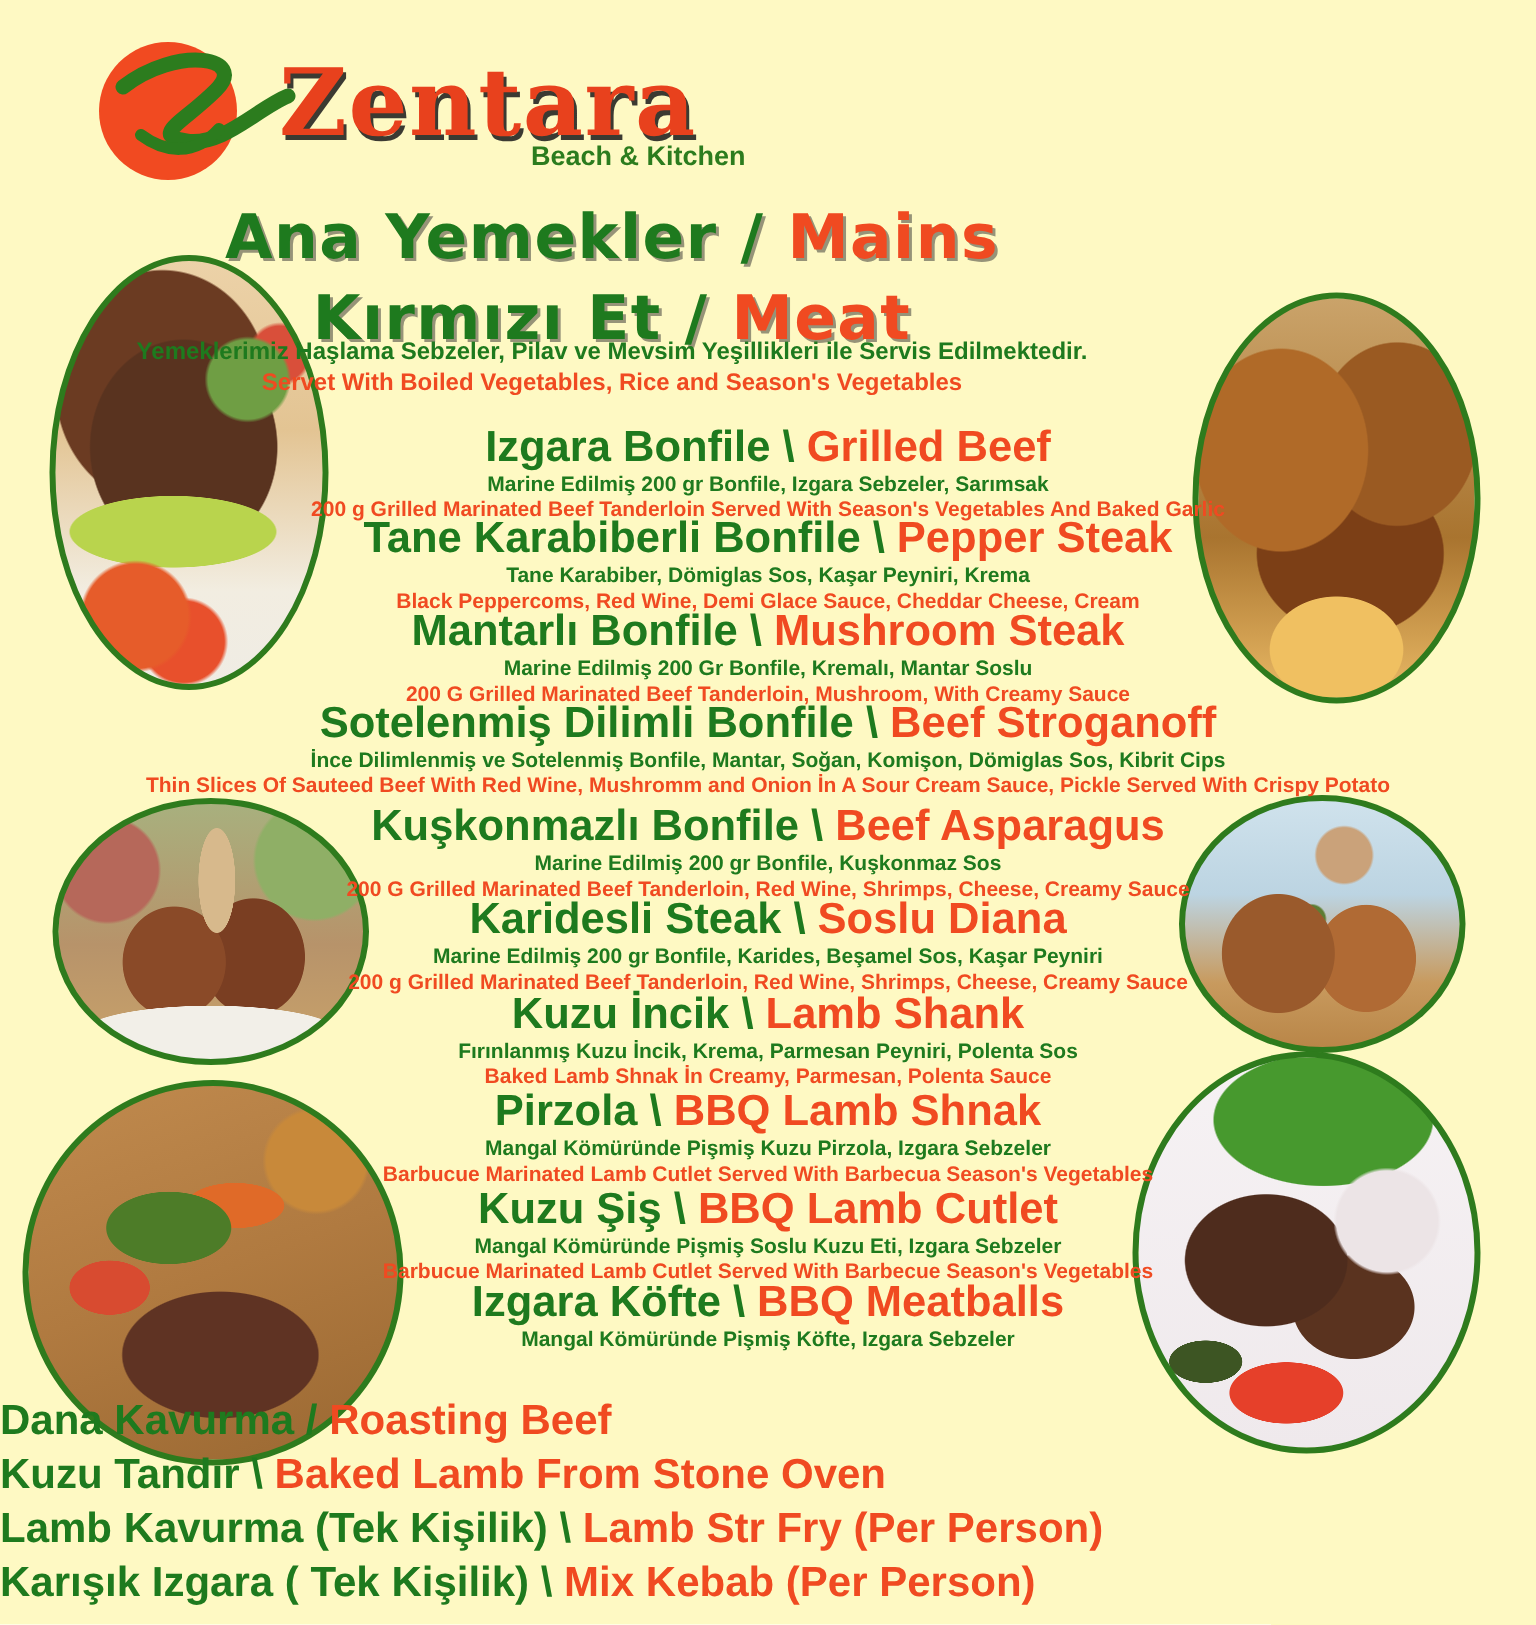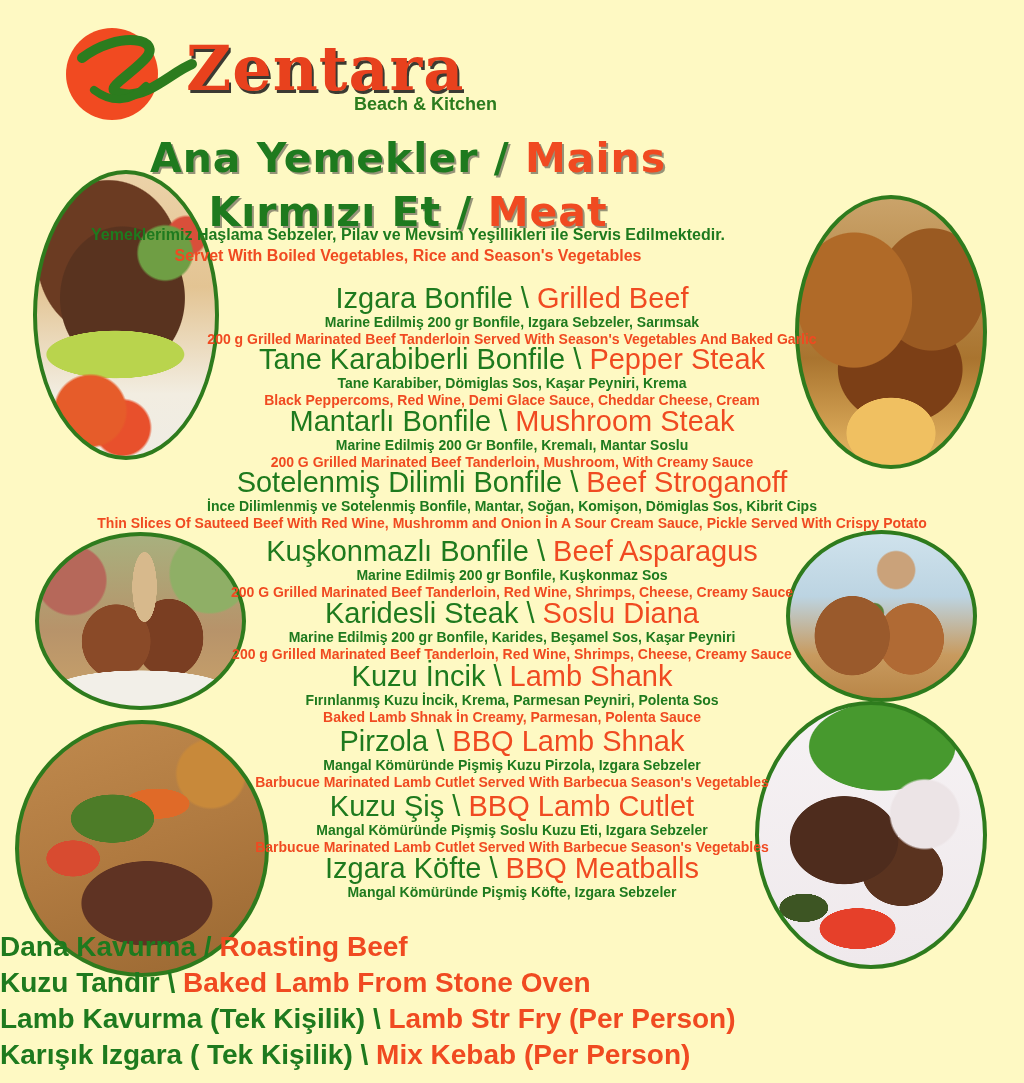--- a/index.html
+++ b/index.html
@@ -25,21 +25,21 @@
   .h1{top:134px}
   .h2{top:188px}
   .note{font-size:16px;font-weight:bold}
   .note-tr{top:226px}
   .note-en{top:247px}
   .g{color:var(--green)}
   .r{color:var(--red)}
 
   
   .item{position:absolute;left:0;width:1024px;text-align:center;z-index:1}
-  .item-title{font-size:29px;font-weight:normal;line-height:30px}
+  .item-title{font-size:29px;font-weight:bold;line-height:30px}
   .desc{font-size:14px;font-weight:bold;line-height:16px;margin-top:1px}
   .simple{position:absolute;left:0;width:1024px;z-index:1;
     font-size:28px;font-weight:bold;line-height:34px}
 
   
   .oval{position:absolute;border:4px solid var(--border_green);border-radius:50%;z-index:0}
   #ph1{left:33px;top:170px;width:186px;height:290px;
     background:
       radial-gradient(circle at 30% 84%, #e65c2a 0 13%, rgba(0,0,0,0) 14%),
       radial-gradient(circle at 48% 90%, #e8502c 0 10%, rgba(0,0,0,0) 11%),

